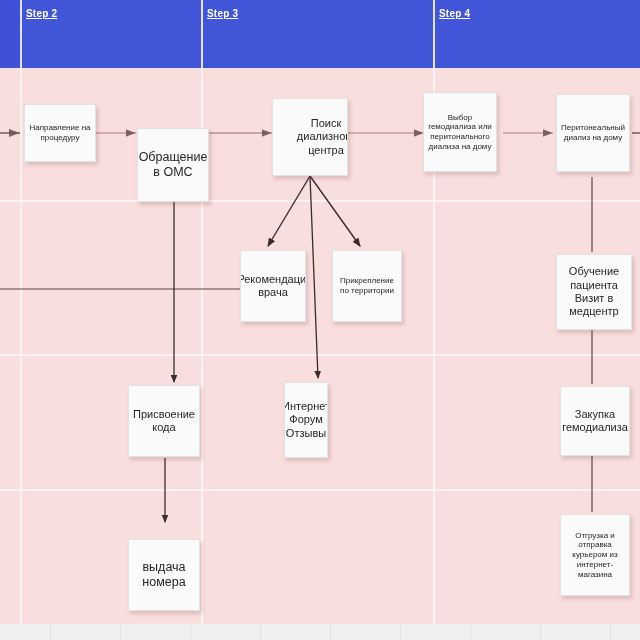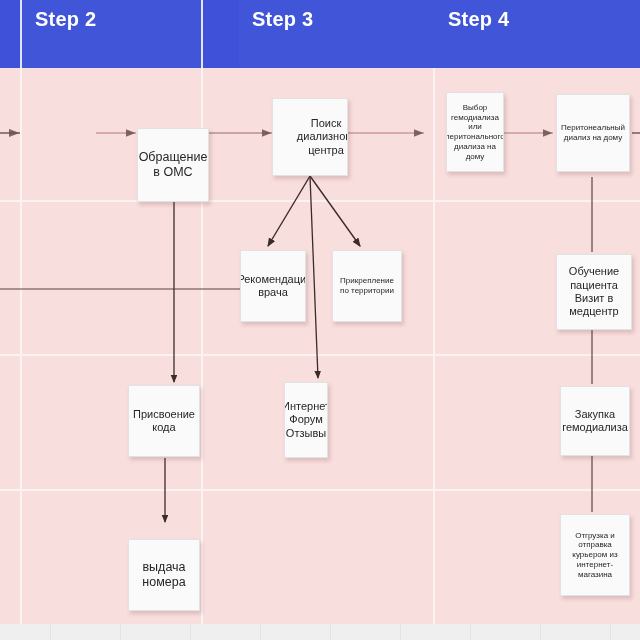--- a/index.html
+++ b/index.html
@@ -15,23 +15,24 @@
 
   
   .gline{position:absolute;background:#fdf2f2;}
   .gline.v{width:2px;top:68px;height:556px;}
   .gline.h{left:0;width:640px;height:2px;}
 
   
   .hdrband{position:absolute;left:0;top:0;width:640px;height:68px;background:#3f51d8;}
   .hdrcell{position:absolute;top:0;height:68px;background:#4055d8;}
   .hdrcell .lbl{
-    position:absolute;left:13px;top:8px;
-    color:#ffffff;font-size:20px;font-weight:bold;letter-spacing:.2px;
+    position:absolute;left:4px;top:8px;
+    color:#ffffff;font-size:10px;font-weight:bold;letter-spacing:.2px;
     white-space:nowrap;
+    text-decoration:underline;
   }
   .hdrsep{position:absolute;top:0;width:2px;height:68px;background:#ffffff;opacity:.85;}
 
   
   .node{
     position:absolute;background:#fafafa;border:1px solid #e2e2e2;
     box-shadow:2px 3px 4px rgba(120,70,70,.22);
     display:flex;align-items:center;justify-content:center;text-align:center;
     color:#262626;line-height:1.22;padding:3px 4px;box-sizing:border-box;
     overflow:hidden;
@@ -62,21 +63,21 @@
   <div class="gline h" style="top:489px;"></div>
 
   <div class="hdrband"></div>
   <div class="hdrsep" style="left:20px;"></div>
   <div class="hdrsep" style="left:201px;"></div>
   <div class="hdrsep" style="left:433px;"></div>
 
   <div class="hdrcell" style="left:22px;width:179px;">
     <span class="lbl">Step 2</span>
   </div>
-  <div class="hdrcell" style="left:203px;width:230px;margin-left:36px;">
+  <div class="hdrcell" style="left:203px;width:230px;">
     <span class="lbl">Step 3</span>
   </div>
   <div class="hdrcell" style="left:435px;width:205px;">
     <span class="lbl">Step 4</span>
   </div>
 
   <svg id="wires" viewBox="0 0 640 640">
     <defs>
       <marker id="ah" markerWidth="9" markerHeight="9" refX="7.4" refY="3.2" orient="auto" markerUnits="strokeWidth">
         <path d="M0,0 L8,3.2 L0,6.4 z" fill="#5a4040"></path>
@@ -111,30 +112,33 @@
     <line x1="310" y1="176" x2="360" y2="246" stroke="#3a2c2c" stroke-width="1.4" marker-end="url(#ahd)"></line>
     <line x1="310" y1="176" x2="318" y2="378" stroke="#3a2c2c" stroke-width="1.3" marker-end="url(#ahd)"></line>
 
     <line x1="592" y1="177" x2="592" y2="252" stroke="#6b5050" stroke-width="1.3"></line>
 
     <line x1="592" y1="330" x2="592" y2="384" stroke="#6b5050" stroke-width="1.3"></line>
 
     <line x1="592" y1="456" x2="592" y2="512" stroke="#6b5050" stroke-width="1.3"></line>
   </svg>
 
+  <div class="node n-sm" style="left:24px;top:104px;width:72px;height:58px;">
+    <span>Направление на процедуру</span>
+  </div>
 
   <div class="node n-lg" style="left:137px;top:104px;width:72px;height:74px;margin-top:24px;">
     <span>Обращение в ОМС</span>
   </div>
 
   <div class="node n-md" style="left:272px;top:98px;width:76px;height:78px;padding-left:36px;">
     <span>Поиск диализного центра</span>
   </div>
 
-  <div class="node n-sm" style="left:446px;top:92px;width:58px;height:80px;">
+  <div class="node n-sm" style="left:423px;top:92px;width:74px;height:80px;">
     <span>Выбор гемодиализа или перитонального диализа на дому</span>
   </div>
 
   <div class="node n-sm" style="left:556px;top:94px;width:74px;height:78px;">
     <span>Перитонеальный диализ на дому</span>
   </div>
 
   <div class="node n-md" style="left:240px;top:250px;width:66px;height:72px;">
     <span>-Рекомендации врача</span>
   </div>

